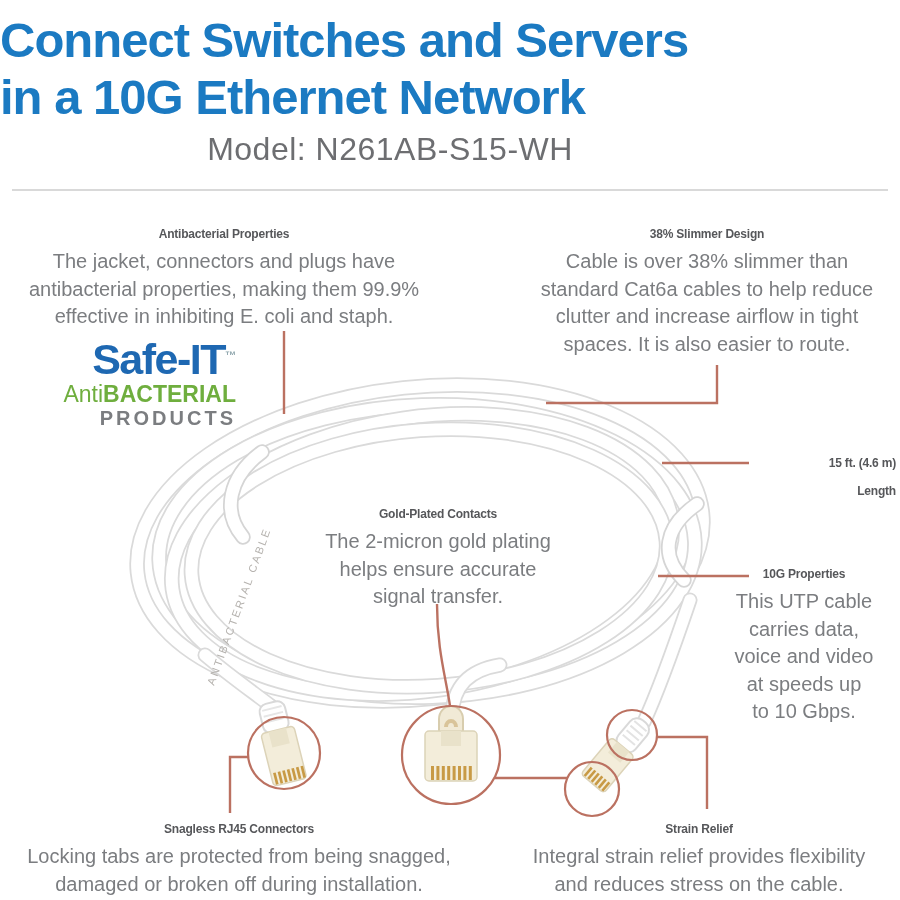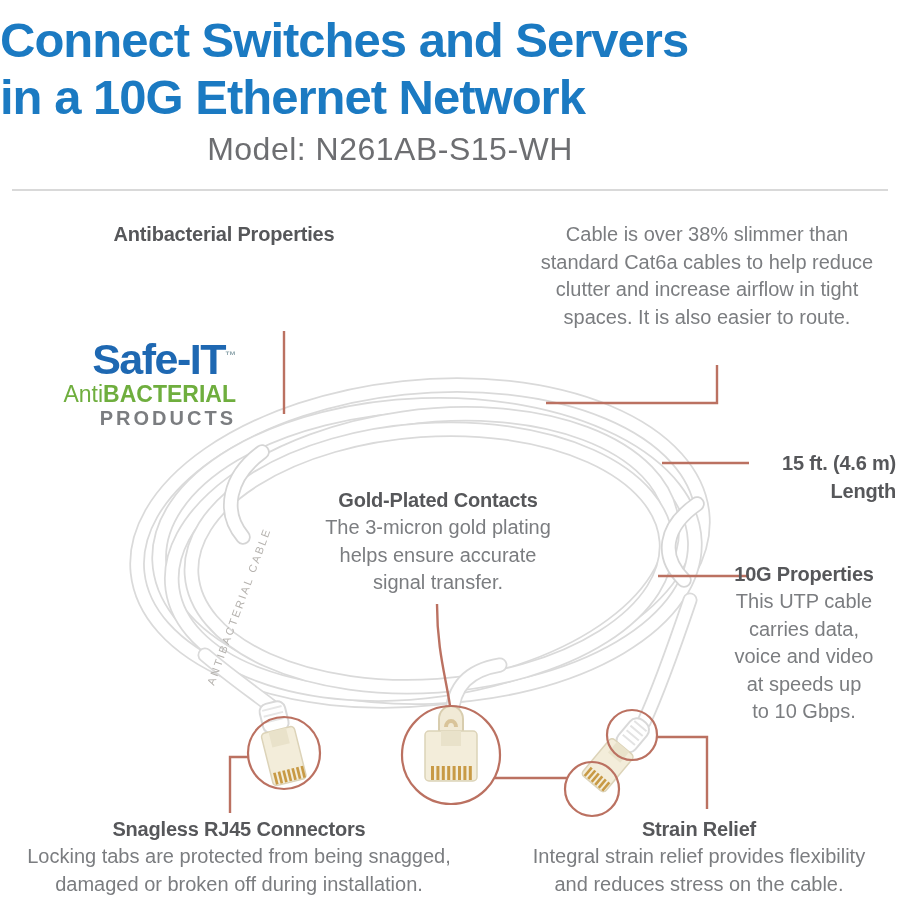--- a/index.html
+++ b/index.html
@@ -14,25 +14,25 @@
   }
   .model{
     position:absolute;left:0;top:131px;width:780px;text-align:center;
     color:#6d6e71;font-weight:300;font-size:32px;letter-spacing:.5px;
   }
   .divider{
     position:absolute;left:12px;right:12px;top:189px;border-top:2px solid #d9d9d9;
   }
   
   .callout{position:absolute;text-align:center;color:#7b7d80;font-size:20px;line-height:27.5px;z-index:2;}
-  .callout h3{margin:0 0 1px 0;font-size:20px;line-height:26px;font-weight:700;color:#56575a;letter-spacing:-.2px;}
+  .callout h3{margin:0 0 1px 0;font-size:12px;line-height:26px;font-weight:700;color:#56575a;letter-spacing:-.2px;}
   .body{white-space:pre-line;}
   .co-anti{left:8px;top:221px;width:432px;}
   .co-slim{left:518px;top:221px;width:378px;}
-  .co-gold{left:287px;top:487px;width:302px;}
+  .co-gold{left:287px;top:501px;width:302px;}
   .co-len{left:720px;top:449px;width:176px;text-align:right;}
   .co-len h3{white-space:pre-line;line-height:28px;}
   .co-cert{left:710px;top:561px;width:188px;}
   .co-snag{left:8px;top:816px;width:462px;}
   .co-strain{left:496px;top:816px;width:406px;}
   
   .logo{position:absolute;left:24px;top:333px;width:212px;text-align:right;z-index:2;}
   .logo .brand{
     font-size:43px;font-weight:700;color:#1e68b2;letter-spacing:-1.5px;line-height:44px;
   }
@@ -161,32 +161,36 @@
   </svg>
 
   <div class="logo">
     <div class="brand"><span>Safe-IT</span><sup>™</sup></div>
     <div class="sub"><span class="light">Anti</span><span class="boldpart">BACTERIAL</span></div>
     <div class="tagline">PRODUCTS</div>
   </div>
 
   <div class="callout co-anti">
     <h3>Antibacterial Properties</h3>
+    <div class="body">The jacket, connectors and plugs have
+antibacterial properties, making them 99.9%
+effective in inhibiting E. coli and staph.</div>
   </div>
 
   <div class="callout co-slim">
+    <h3>38% Slimmer Design</h3>
     <div class="body">Cable is over 38% slimmer than
 standard Cat6a cables to help reduce
 clutter and increase airflow in tight
 spaces. It is also easier to route.</div>
   </div>
 
   <div class="callout co-gold">
     <h3>Gold-Plated Contacts</h3>
-    <div class="body">The 3-micron gold plating
+    <div class="body">The 2-micron gold plating
 helps ensure accurate
 signal transfer.</div>
   </div>
 
   <div class="callout co-len">
     <h3>15 ft. (4.6 m)
 Length</h3>
   </div>
 
   <div class="callout co-cert">

